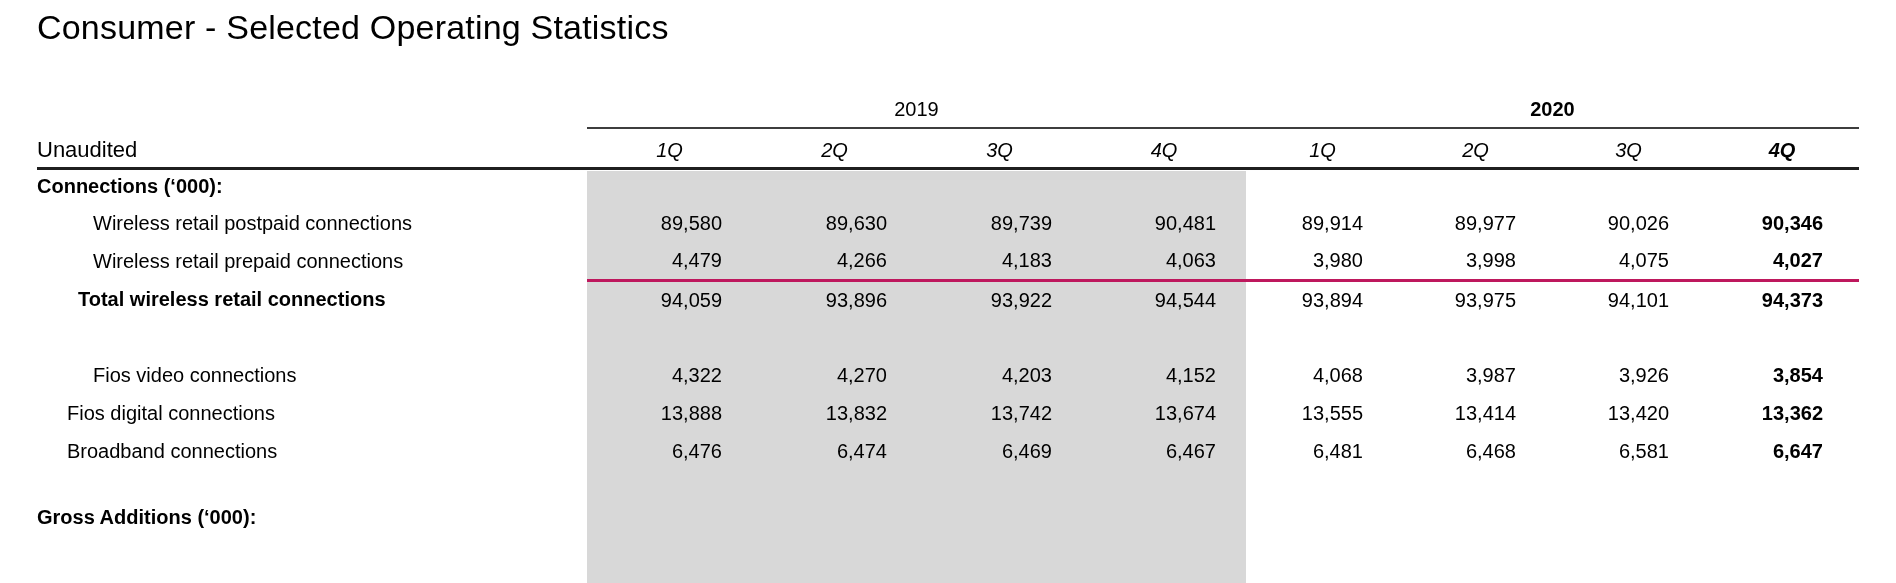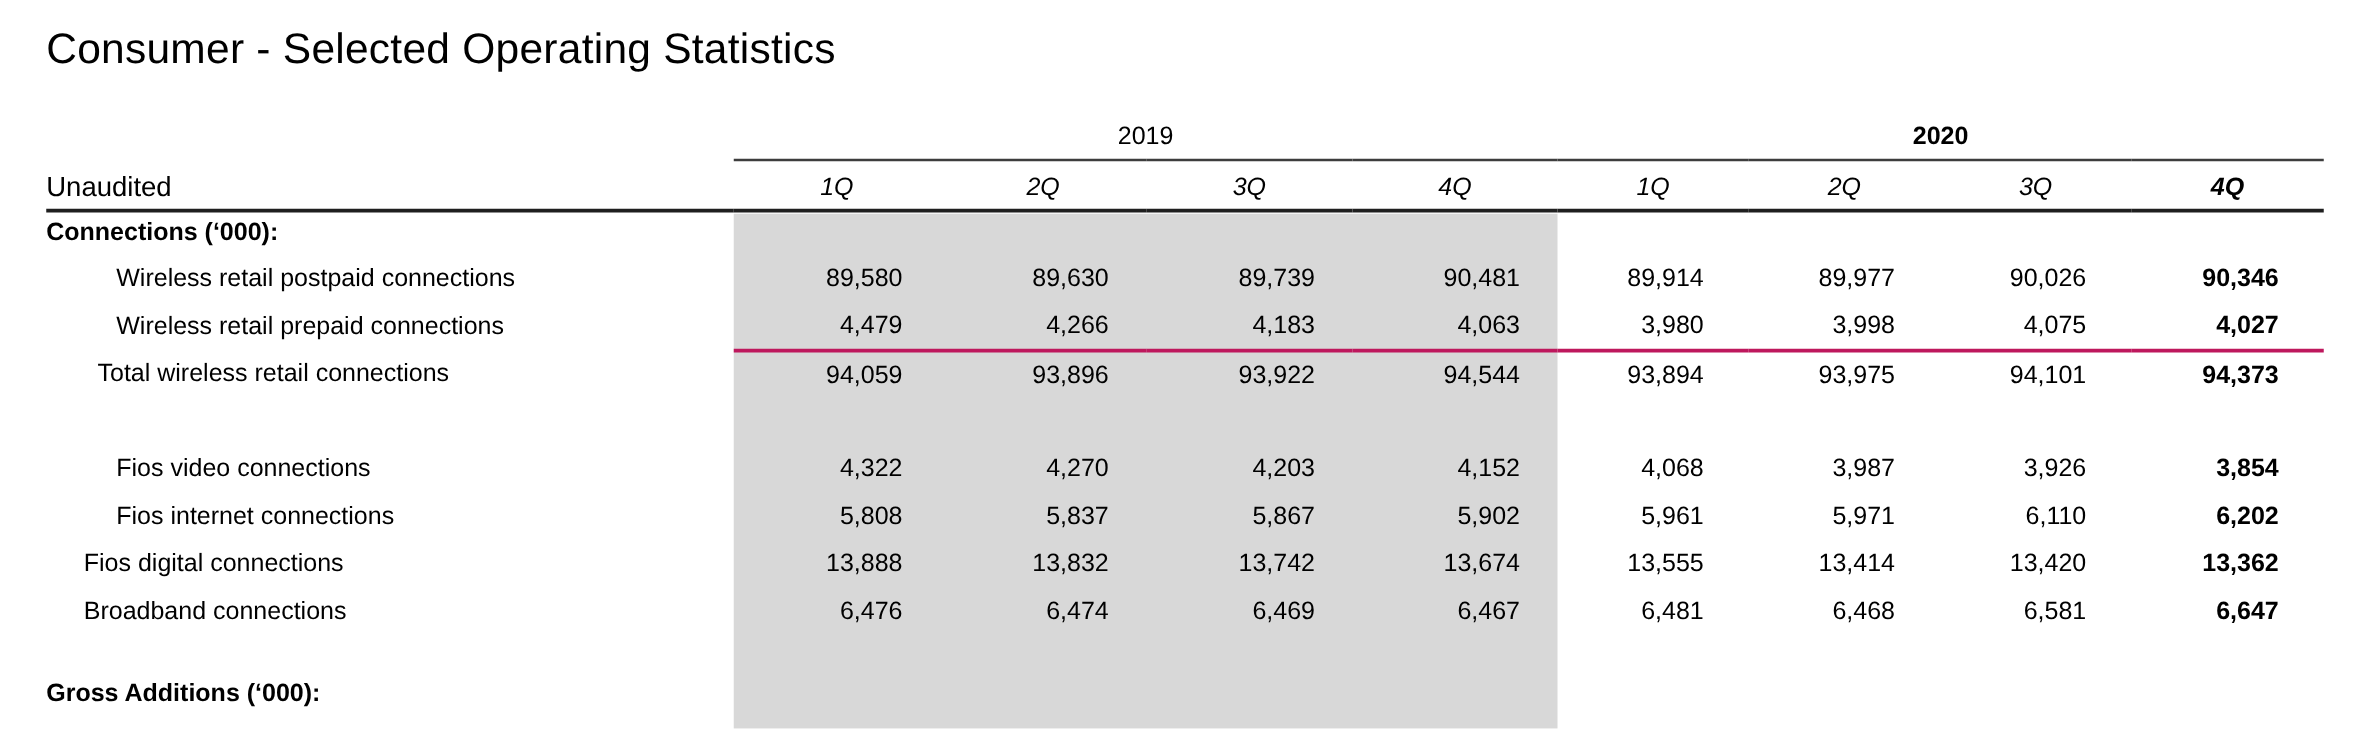--- a/index.html
+++ b/index.html
@@ -1,38 +1,38 @@
 <!DOCTYPE html>
 <html><head>
 <meta charset="utf-8">
 <style>
   html,body{margin:0;padding:0;background:#fff;}
   #page{position:relative;width:1896px;height:583px;background:#ffffff;overflow:hidden;
         font-family:"Liberation Sans", sans-serif;color:#000;}
-  #title{position:absolute;left:37px;top:20px;font-size:34px;font-weight:400;
+  #title{position:absolute;left:37px;top:8px;font-size:34px;font-weight:400;
          letter-spacing:0.2px;white-space:nowrap;}
   #grayband{position:absolute;left:587px;top:171px;width:659px;height:412px;background:#d8d8d8;}
   table{position:absolute;left:37px;top:78px;width:1822px;border-collapse:collapse;table-layout:fixed;}
   td,th{margin:0;padding:0;font-size:20px;font-weight:400;vertical-align:middle;overflow:hidden;white-space:nowrap;}
   .hA{height:50px;}
   .hB{height:40px;}
   .h36{height:36px;}
   .h38{height:38px;}
   .h39{height:39px;}
   .h30{height:30px;}
   .h37{height:37px;}
   .h28{height:28px;}
   .yr{ text-align:center; border-bottom:2px solid #3d3d3d; vertical-align:bottom; padding-bottom:6px;}
   .qh{ text-align:center; vertical-align:bottom; padding-bottom:5px; border-bottom:3px solid #1f1f1f;font-style:italic;}
   .unaud{ text-align:left; vertical-align:bottom; padding-bottom:4px; font-size:22px;
           border-bottom:3px solid #1f1f1f;}
   .lbl{ text-align:left; }
   .sec{ font-weight:bold; }
   .ind-sub{ padding-left:56px; }
-  .ind-mid{ padding-left:41px; }
+  .ind-mid{ padding-left:41px;font-weight:bold; }
   .ind-mid2{ padding-left:30px; }
   .n{ text-align:right; }
   .p19{ padding-right:30px; }
   .p20{ padding-right:36px; }
   .b{ font-weight:bold; }
   .bb{ border-bottom:3px solid #be185d; }
 </style>
 </head>
 <body>
 
@@ -129,31 +129,20 @@
       <td class="n p19">4,322</td>
       <td class="n p19">4,270</td>
       <td class="n p19">4,203</td>
       <td class="n p19">4,152</td>
       <td class="n p20">4,068</td>
       <td class="n p20">3,987</td>
       <td class="n p20">3,926</td>
       <td class="n p20 b">3,854</td>
     </tr>
 
-    <tr class="h38">
-      <td class="lbl ind-sub">Fios internet connections</td>
-      <td class="n p19">5,808</td>
-      <td class="n p19">5,837</td>
-      <td class="n p19">5,867</td>
-      <td class="n p19">5,902</td>
-      <td class="n p20">5,961</td>
-      <td class="n p20">5,971</td>
-      <td class="n p20">6,110</td>
-      <td class="n p20 b">6,202</td>
-    </tr>
 
 
     <tr class="h38">
       <td class="lbl ind-mid2">Fios digital connections</td>
       <td class="n p19">13,888</td>
       <td class="n p19">13,832</td>
       <td class="n p19">13,742</td>
       <td class="n p19">13,674</td>
       <td class="n p20">13,555</td>
       <td class="n p20">13,414</td>

